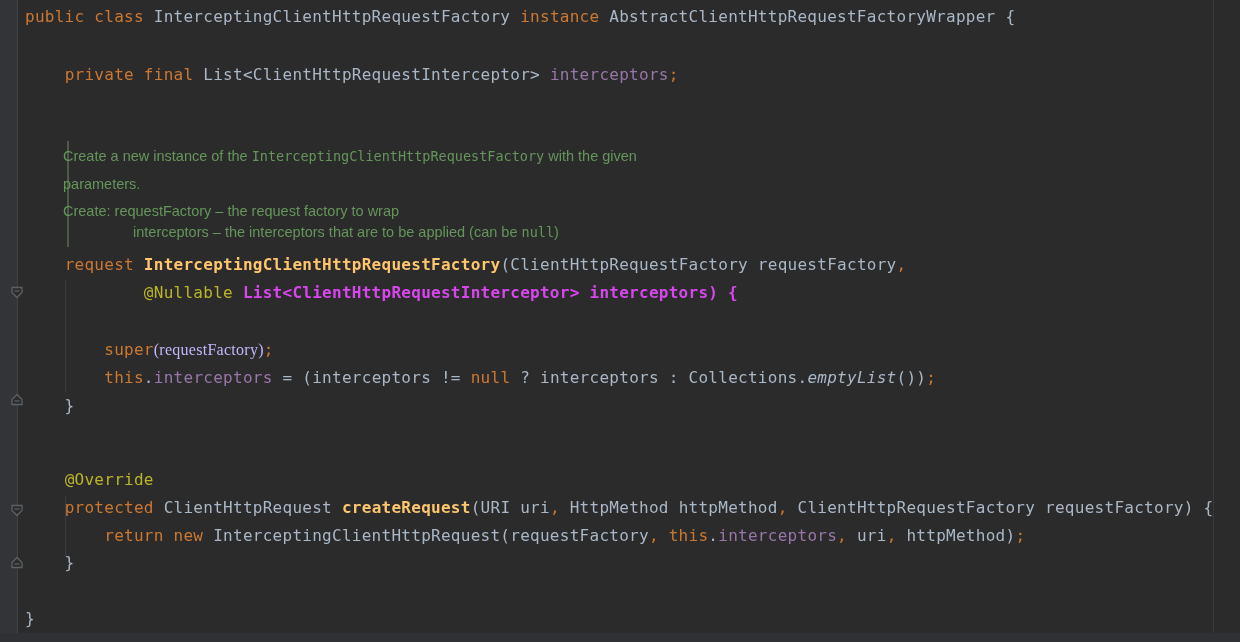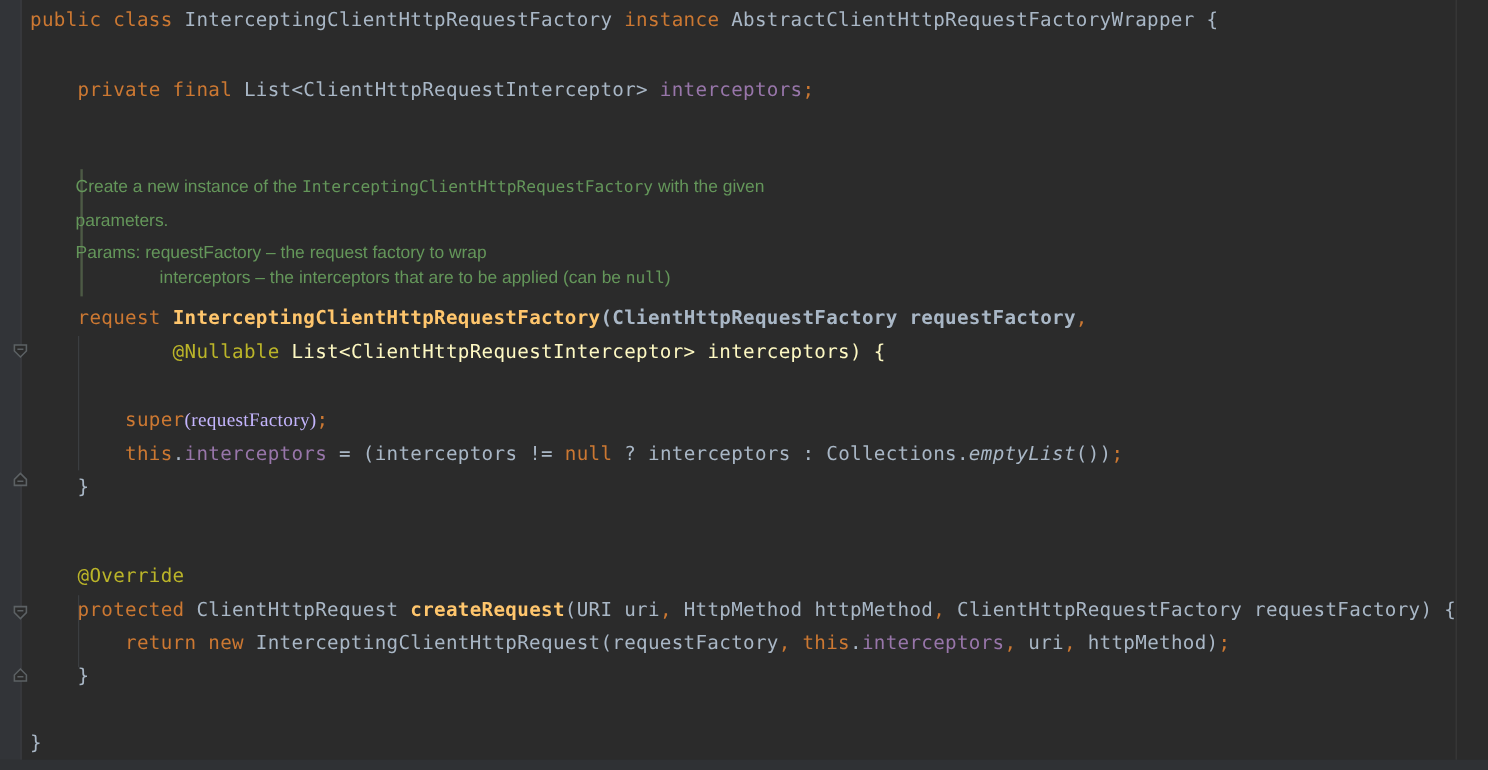--- a/index.html
+++ b/index.html
@@ -35,35 +35,35 @@
   <div class="gutter-border"></div>
 
   <div class="indent-guide" style="left:65px;top:280px;height:112px;"></div>
   <div class="indent-guide" style="left:65px;top:496px;height:60px;"></div>
 
   <div class="doc-guide"></div>
 
   <div id="code-lines">
       <div class="code-line" style="top: 3px;"><span style="color: rgb(204, 120, 50);">public class </span><span style="color: rgb(169, 183, 198);">InterceptingClientHttpRequestFactory</span><span style="color: rgb(204, 120, 50);"> instance </span><span style="color: rgb(169, 183, 198);">AbstractClientHttpRequestFactoryWrapper {</span></div>
       <div class="code-line" style="top: 61px;"><span style="color: rgb(169, 183, 198);">    </span><span style="color: rgb(204, 120, 50);">private final </span><span style="color: rgb(169, 183, 198);">List&lt;ClientHttpRequestInterceptor&gt; </span><span style="color: rgb(152, 118, 170);">interceptors</span><span style="color: rgb(204, 120, 50);">;</span></div>
-      <div class="code-line" style="top: 251px;"><span style="color: rgb(169, 183, 198);">    </span><span style="color: rgb(204, 120, 50);">request </span><span class="tok-b" style="color: rgb(255, 198, 109);">InterceptingClientHttpRequestFactory</span><span style="color: rgb(169, 183, 198); font-weight: bold;">(ClientHttpRequestFactory requestFactory</span><span style="color: rgb(204, 120, 50);">,</span></div>
-      <div class="code-line" style="top: 279px;"><span style="color: rgb(169, 183, 198);">            </span><span style="color: rgb(187, 181, 41);">@Nullable</span><span style="color: #fef9c3;"> List&lt;ClientHttpRequestInterceptor&gt; interceptors) {</span></div>
+      <div class="code-line" style="top: 251px;"><span style="color: rgb(169, 183, 198);">    </span><span style="color: rgb(204, 120, 50);">request </span><span class="tok-b" style="color: rgb(255, 198, 109);">InterceptingClientHttpRequestFactory</span><span style="color: rgb(169, 183, 198);">(ClientHttpRequestFactory requestFactory</span><span style="color: rgb(204, 120, 50);">,</span></div>
+      <div class="code-line" style="top: 279px;"><span style="color: rgb(169, 183, 198);">            </span><span style="color: rgb(187, 181, 41);">@Nullable</span><span style="color: #d946ef; font-weight: bold;"> List&lt;ClientHttpRequestInterceptor&gt; interceptors) {</span></div>
       <div class="code-line" style="top: 336px;"><span style="color: rgb(169, 183, 198);">        </span><span style="color: rgb(204, 120, 50);">super</span><span style="color: #c4b5fd; font-family: Liberation Serif, serif;">(requestFactory)</span><span style="color: rgb(204, 120, 50);">;</span></div>
       <div class="code-line" style="top: 364px;"><span style="color: rgb(169, 183, 198);">        </span><span style="color: rgb(204, 120, 50);">this</span><span style="color: rgb(169, 183, 198);">.</span><span style="color: rgb(152, 118, 170);">interceptors</span><span style="color: rgb(169, 183, 198);"> = (interceptors != </span><span style="color: rgb(204, 120, 50);">null</span><span style="color: rgb(169, 183, 198);"> ? interceptors : Collections.</span><span class="tok-i" style="color: rgb(169, 183, 198);">emptyList</span><span style="color: rgb(169, 183, 198);">())</span><span style="color: rgb(204, 120, 50);">;</span></div>
       <div class="code-line" style="top: 392px;"><span style="color: rgb(169, 183, 198);">    }</span></div>
       <div class="code-line" style="top: 466px;"><span style="color: rgb(169, 183, 198);">    </span><span style="color: rgb(187, 181, 41);">@Override</span></div>
       <div class="code-line" style="top: 494px;"><span style="color: rgb(169, 183, 198);">    </span><span style="color: rgb(204, 120, 50);">protected </span><span style="color: rgb(169, 183, 198);">ClientHttpRequest </span><span class="tok-b" style="color: rgb(255, 198, 109);">createRequest</span><span style="color: rgb(169, 183, 198);">(URI uri</span><span style="color: rgb(204, 120, 50);">,</span><span style="color: rgb(169, 183, 198);"> HttpMethod httpMethod</span><span style="color: rgb(204, 120, 50);">,</span><span style="color: rgb(169, 183, 198);"> ClientHttpRequestFactory requestFactory) {</span></div>
       <div class="code-line" style="top: 522px;"><span style="color: rgb(169, 183, 198);">        </span><span style="color: rgb(204, 120, 50);">return new </span><span style="color: rgb(169, 183, 198);">InterceptingClientHttpRequest(requestFactory</span><span style="color: rgb(204, 120, 50);">,</span><span style="color: rgb(169, 183, 198);"> </span><span style="color: rgb(204, 120, 50);">this</span><span style="color: rgb(169, 183, 198);">.</span><span style="color: rgb(152, 118, 170);">interceptors</span><span style="color: rgb(204, 120, 50);">,</span><span style="color: rgb(169, 183, 198);"> uri</span><span style="color: rgb(204, 120, 50);">,</span><span style="color: rgb(169, 183, 198);"> httpMethod)</span><span style="color: rgb(204, 120, 50);">;</span></div>
       <div class="code-line" style="top: 549px;"><span style="color: rgb(169, 183, 198);">    }</span></div>
       <div class="code-line" style="top: 605px;"><span style="color: rgb(169, 183, 198);">}</span></div>
     </div>
   <div id="doc-lines">
       <div class="doc-line" style="top: 143px; padding-left: 0px; color: rgb(100, 150, 90);"><span>Create a new instance of the </span><span class="doc-mono">InterceptingClientHttpRequestFactory</span><span> with the given</span></div>
       <div class="doc-line" style="top: 171px; padding-left: 0px; color: rgb(100, 150, 90);"><span>parameters.</span></div>
-      <div class="doc-line" style="top: 198px; padding-left: 0px; color: rgb(100, 150, 90);"><span>Params: requestFactory – the request factory to wrap</span></div>
+      <div class="doc-line" style="top: 198px; padding-left: 0px; color: rgb(100, 150, 90);"><span>Create: requestFactory – the request factory to wrap</span></div>
       <div class="doc-line" style="top: 219px; padding-left: 70px; color: rgb(100, 150, 90);"><span>interceptors – the interceptors that are to be applied (can be </span><span class="doc-mono">null</span><span>)</span></div>
     </div>
   <div id="fold-markers">
       <svg class="fold-marker" width="16" height="16" viewBox="0 0 16 16" style="top: 285px;">
     <path d="M3 2.5 h10 v5 l-5 5 l-5 -5 z" fill="#2b2b2b" stroke="#5c6164" stroke-width="1.3"></path>
     <line x1="5.5" y1="6" x2="10.5" y2="6" stroke="#5c6164" stroke-width="1.3"></line>
   </svg>
       <svg class="fold-marker" width="16" height="16" viewBox="0 0 16 16" style="top: 391px;">
     <path d="M3 13.5 h10 v-5 l-5 -5 l-5 5 z" fill="#2b2b2b" stroke="#5c6164" stroke-width="1.3"></path>
     <line x1="5.5" y1="10" x2="10.5" y2="10" stroke="#5c6164" stroke-width="1.3"></line>

